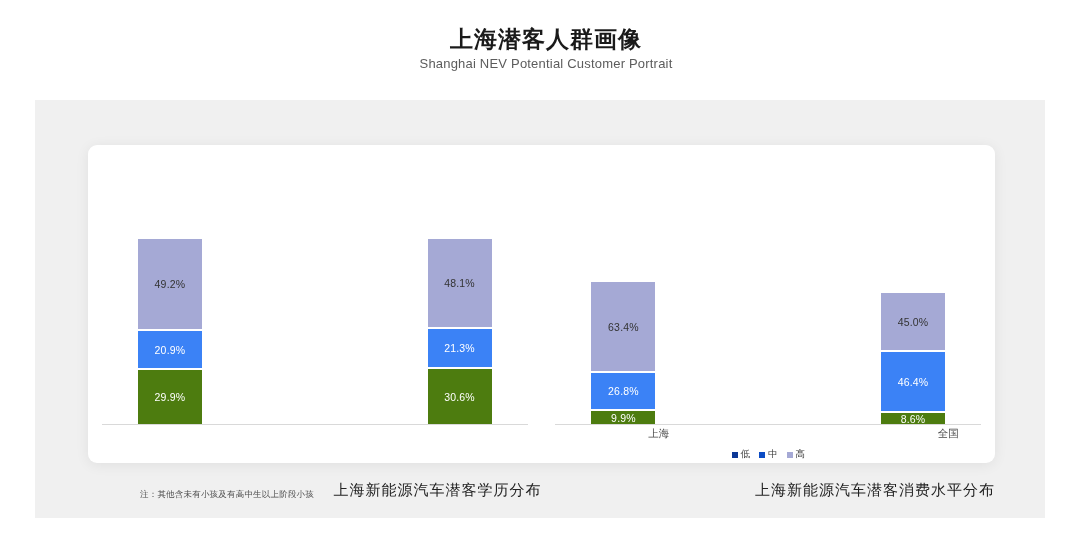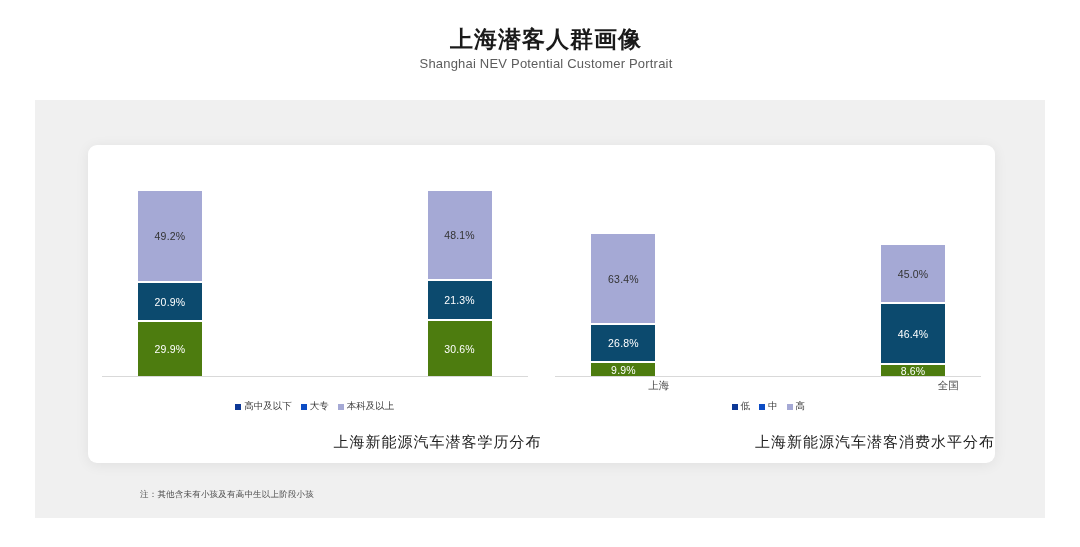--- a/index.html
+++ b/index.html
@@ -65,20 +65,21 @@
   .charts-row {
     position: absolute;
     left: 0; top: 0;
     width: 100%;
     height: 100%;
     display: flex;
   }
   .chart-block {
     flex: 1 1 50%;
     position: relative;
+    margin-top: 48px;
   }
 
   .plot-area {
     position: absolute;
     left: 0;
     right: 0;
     top: 45px;
     height: 187px;
   }
   .plot-inner {
@@ -115,21 +116,21 @@
     display: flex;
     align-items: center;
     justify-content: center;
     box-sizing: border-box;
     border: 1px solid #ffffff;
     font-size: 10.5px;
     letter-spacing: 0.2px;
     overflow: hidden;
   }
   .seg-high  { background: #a5a9d5; color: #333333; }
-  .seg-mid   { background: #0c4a6e; color: #ffffff; }
+  .seg-mid   { background: #3b82f6; color: #ffffff; }
   .seg-low   { background: #4d7c0f; color: #ffffff; }
 
   .cat-labels {
     position: absolute;
     left: 8%;
     right: 8%;
     top: 234px;
     display: flex;
     justify-content: space-between;
   }
@@ -214,34 +215,20 @@
                 <div class="seg seg-high" style="height:90px">48.1%</div>
                 <div class="seg seg-mid" style="height:40px">21.3%</div>
                 <div class="seg seg-low" style="height:57px">30.6%</div>
               </div>
             </div>
 
           </div>
           <div class="axis-line"></div>
         </div>
 
-        <div class="legend">
-          <div class="legend-item">
-            <span class="legend-swatch" style="background:#0d3896"></span>
-            <span>高中及以下</span>
-          </div>
-          <div class="legend-item">
-            <span class="legend-swatch" style="background:#0c4cc4"></span>
-            <span>大专</span>
-          </div>
-          <div class="legend-item">
-            <span class="legend-swatch" style="background:#a5a9d5"></span>
-            <span>本科及以上</span>
-          </div>
-        </div>
 
         <div class="chart-caption">上海新能源汽车潜客学历分布</div>
       </div>
 
       <div class="chart-block">
         <div class="plot-area">
           <div class="plot-inner">
 
             <div class="bar-slot">
               <div class="bar">

